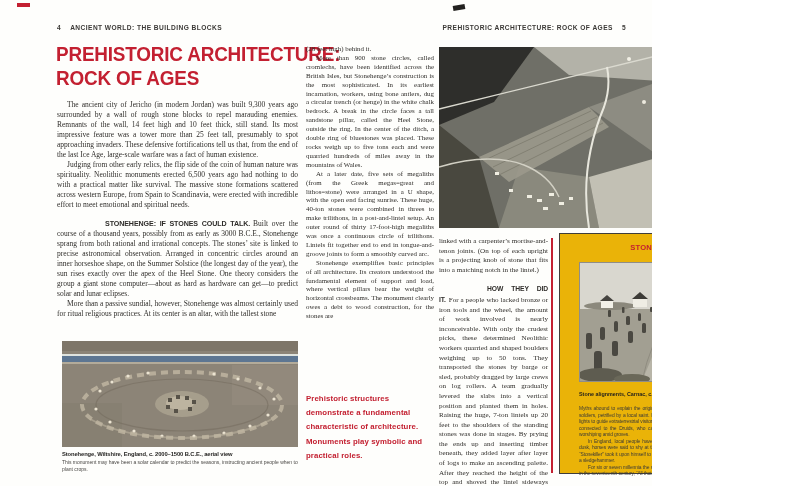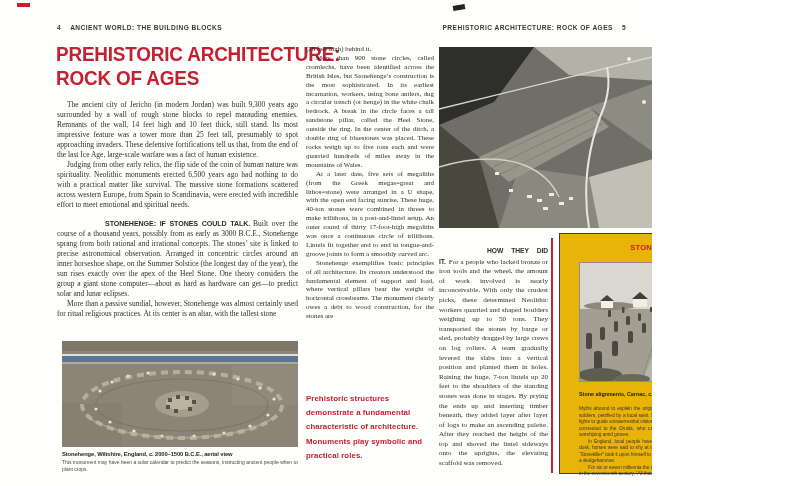--- a/index.html
+++ b/index.html
@@ -209,20 +209,21 @@
       <span>The post-and-lintel system of construction uses vertical supports spanned by horizontal beams. The heavier the load (beam), the stronger the supports.</span>
     </div>
   </div>
 
   <div class="abs" style="left:671px;top:177px;width:112px;">
     <div class="cap-bold" style="font-size:5.3px;line-height:6.8px;">Carnac, France, stone alignments, third millennium B.C.E., aerial view</div>
     <div class="cap-text" style="text-align:justify;">Around Carnac on the Atlantic coast of France, an army of more than 10,000 granite slabs marches toward the sea over an area of nearly 1 square mile. The avenues of 12-foot-tall stones are arranged in ten to thirteen straight rows called alignments. No one knows why these megaliths were erected.</div>
   </div>
 
   <div class="abs bodycol c3" style="left:439px;top:237px;width:109px;">
+    <p>linked with a carpenter’s mortise-and-tenon joints. (On top of each upright is a projecting knob of stone that fits into a matching notch in the lintel.)</p>
     <p class="gap"><span class="runin">HOW THEY DID IT.</span><span>For a people who lacked bronze or iron tools and the wheel, the amount of work involved is nearly inconceivable. With only the crudest picks, these determined Neolithic workers quarried and shaped boulders weighing up to 50 tons. They transported the stones by barge or sled, probably dragged by large crews on log rollers. A team gradually levered the slabs into a vertical position and planted them in holes. Raising the huge, 7-ton lintels up 20 feet to the shoulders of the standing stones was done in stages. By prying the ends up and inserting timber beneath, they added layer after layer of logs to make an ascending palette. After they reached the height of the top and shoved the lintel sideways onto the uprights, the elevating scaffold was removed.</span></p>
   </div>
 
   <div class="abs red-rule" style="left:551px;top:238px;width:2px;height:235px;"></div>
 
   <div class="abs stoned-box" style="left:559px;top:233px;width:222px;height:241px;">
     <div class="stoned-title">STONED SENTINELS</div>
 
     <div class="abs photo-frame" style="left:19px;top:28px;width:184px;height:120px;">
       <svg width="182" height="118" viewBox="0 0 182 118">

